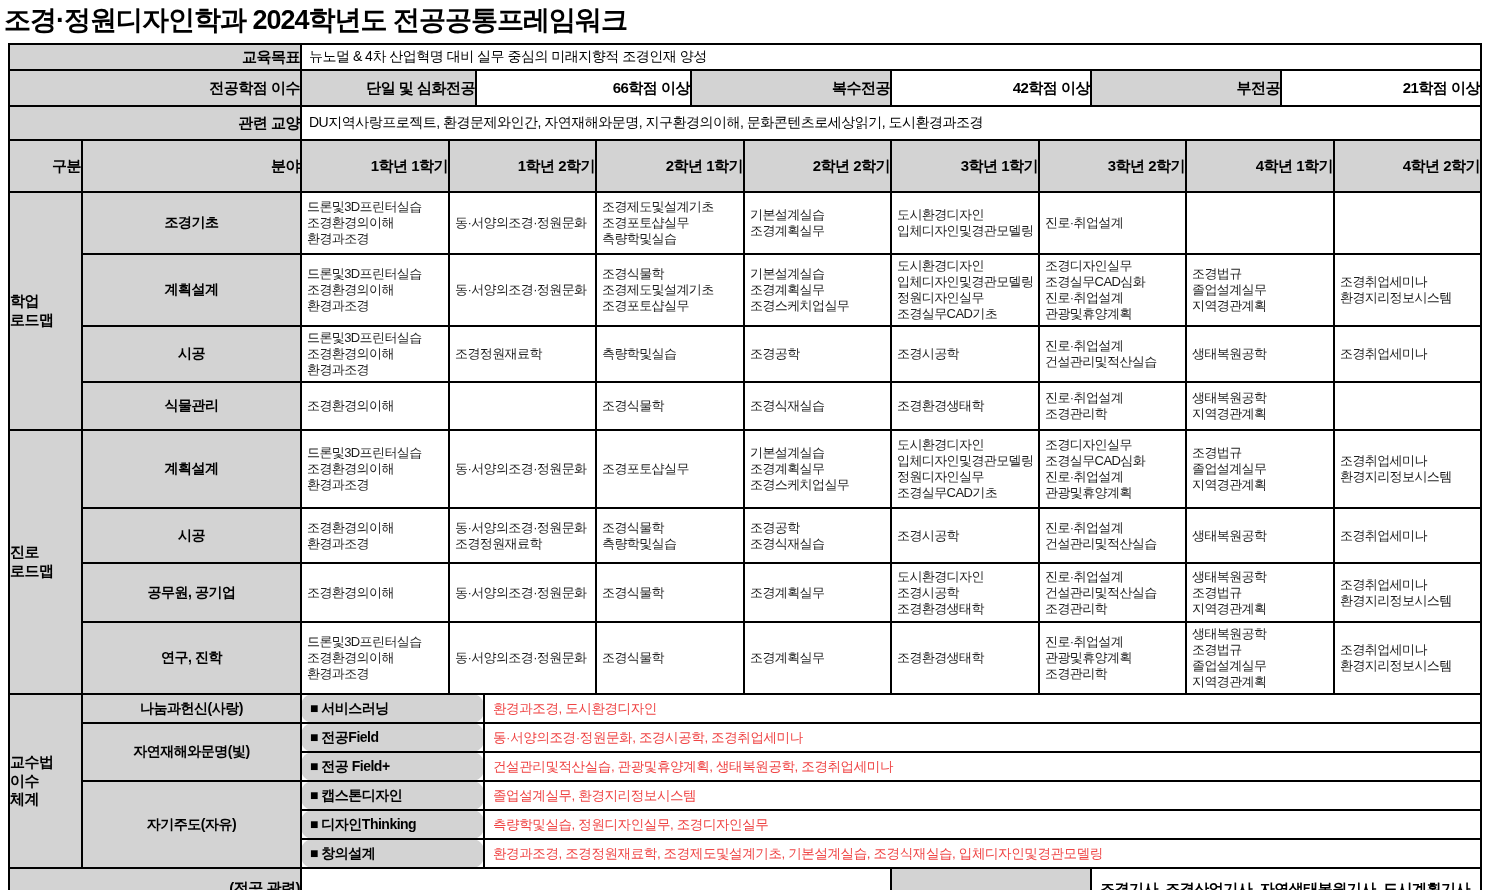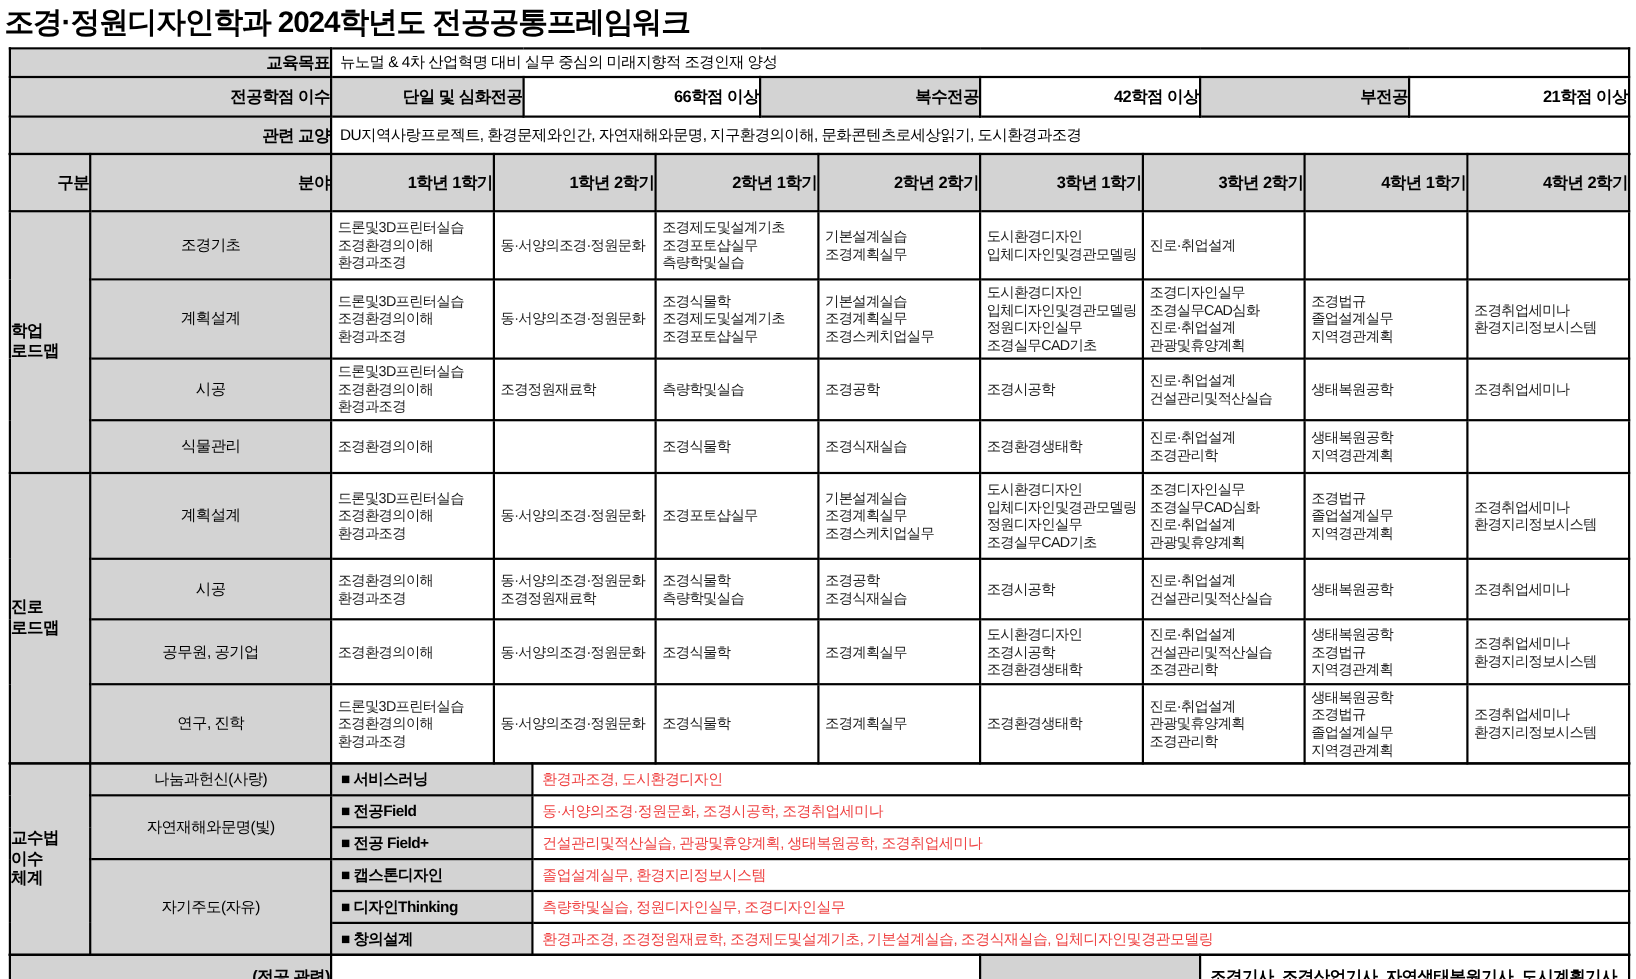--- a/index.html
+++ b/index.html
@@ -6,25 +6,25 @@
   body{width:1487px;height:890px;font-family:"Liberation Sans","DejaVu Sans",sans-serif;color:#000;overflow:hidden;}
   .title{font-size:27px;font-weight:bold;letter-spacing:-1px;margin:2px 0 5px 4px;white-space:nowrap;}
   .wrap{margin-left:8px;width:1472px;}
   table{border-collapse:collapse;table-layout:fixed;width:1472px;margin-top:-2px;}
   table:first-child{margin-top:0;}
   td,th{border:2px solid #000;overflow:hidden;vertical-align:middle;padding:0;}
   .shaded{background:#d3d3d3;}
   .hdr{font-size:15px;font-weight:bold;text-align:right;letter-spacing:-0.5px;}
   .val{font-size:14px;font-weight:normal;text-align:left;padding:2px 4px 2px 7px;letter-spacing:-0.5px;}
   .section{font-size:15px;font-weight:bold;text-align:left;line-height:1.25;letter-spacing:-0.5px;margin-top:28px;}
-  .field{font-size:14px;font-weight:normal;text-align:center;letter-spacing:-0.5px;}
+  .field{font-size:14px;font-weight:bold;text-align:center;letter-spacing:-0.5px;}
   .course{font-size:13px;line-height:16px;color:#1c1c1c;text-align:left;vertical-align:middle;
           padding:3px 2px 3px 5px;word-break:break-all;letter-spacing:-0.6px;}
   .pre{white-space:pre-line;}
-  .method{font-size:14px;font-weight:bold;text-align:left;padding-left:8px;letter-spacing:-0.5px;}
+  .method{font-size:14px;font-weight:bold;text-align:left;padding-left:8px;letter-spacing:-0.5px;border-radius:12px;}
   .courses{font-size:13.5px;color:#ef4444;text-align:left;padding-left:8px;letter-spacing:-0.4px;word-break:break-all;}
   .prog{font-size:15px;font-weight:bold;text-align:left;padding:2px 4px 2px 8px;letter-spacing:-0.5px;word-break:break-all;line-height:1.3;}
 </style>
 </head>
 <body>
 
 <div class="title">조경·정원디자인학과 2024학년도 전공공통프레임워크</div>
 
 <div class="wrap">
 

